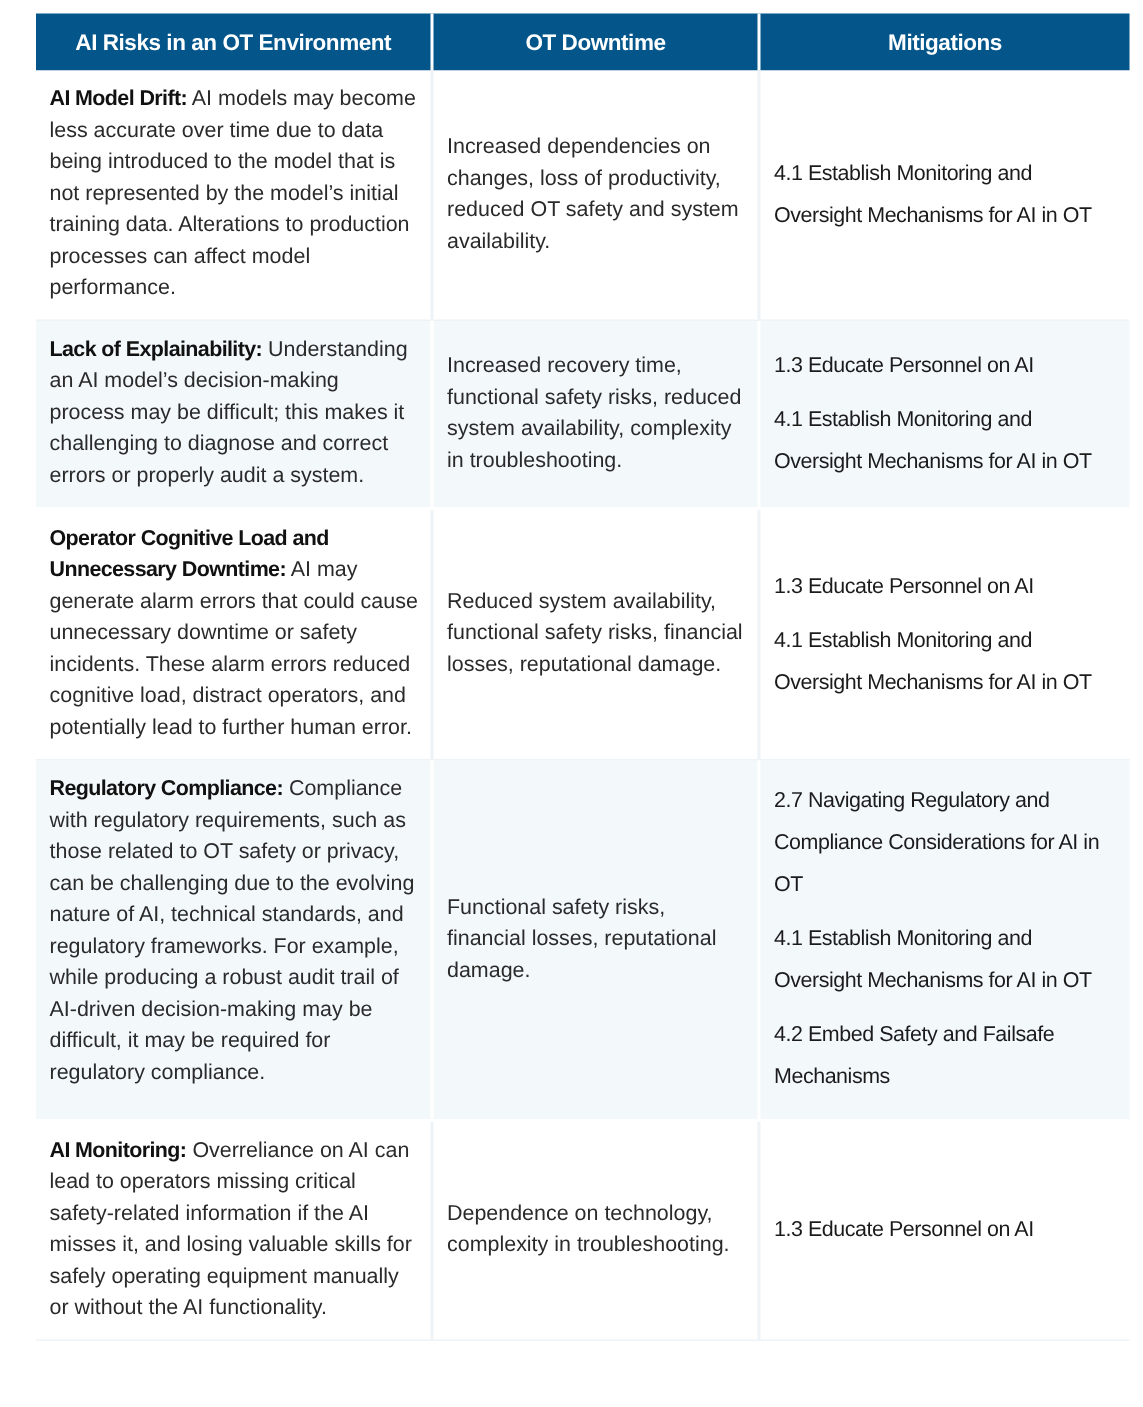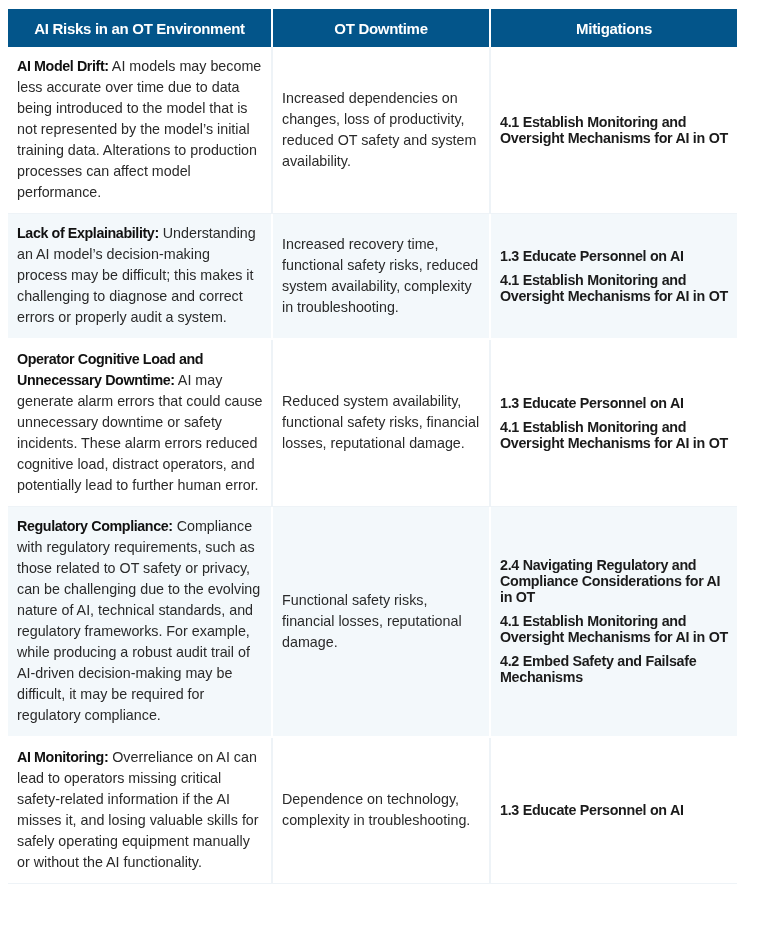--- a/index.html
+++ b/index.html
@@ -1,32 +1,32 @@
 <!DOCTYPE html>
 <html><head>
   <meta charset="utf-8">
   <style>
     html, body { margin: 0; padding: 0; background: #ffffff; }
     body { width: 762px; height: 938px; overflow: hidden; position: relative;
            font-family: "Liberation Sans", sans-serif; color: #222222; }
-    table.risk-table { position: absolute; left: 8px; top: 9px; width: 729px;
+    table.risk-table { position: absolute; left: 24px; top: 9px; width: 729px;
            border-collapse: collapse; table-layout: fixed; }
     th { background: #03558a; color: #ffffff; font-weight: bold; font-size: 15px;
          height: 38px; padding: 0 8px; text-align: center; border-right: 2px solid #ffffff;
          letter-spacing: -0.3px; }
     th:last-child { border-right: none; margin-left: 37px; }
     td { vertical-align: middle; font-size: 14.3px; line-height: 21px; padding: 9px 8px 10px 9px;
          border-right: 2px solid #ffffff; border-bottom: 2px solid #ffffff; color: #2a2a2a; }
     td:last-child { border-right: none; }
     tr.row-a td { background: #ffffff; border-right-color: #eef3f7; }
     tr.row-b td { background: #f3f8fb; border-right-color: #ffffff; }
     tr.row-a td { border-bottom: 1px solid #eef3f7; }
     td.risk { vertical-align: top; padding-top: 9px; }
     .risk-name { font-weight: bold; color: #111111; letter-spacing: -0.4px; }
-    .mit { font-weight: bold; color: #1b1b1b; margin: 4px 0 8px 0; line-height: 16px; letter-spacing: -0.3px; }
+    .mit { font-weight: normal; color: #1b1b1b; margin: 4px 0 8px 0; line-height: 28px; letter-spacing: -0.3px; }
     .mit:last-child { margin-bottom: 4px; }
     col.c1 { width: 264px; }
     col.c2 { width: 218px; }
     col.c3 { width: 247px; }
   </style>
 </head>
 <body>
 
 <table class="risk-table">
   <colgroup>
@@ -62,21 +62,21 @@
       <td>Reduced system availability, functional safety risks, financial losses, reputational damage.</td>
       <td>
         <div class="mit">1.3 Educate Personnel on AI</div>
         <div class="mit">4.1 Establish Monitoring and Oversight Mechanisms for AI in OT</div>
       </td>
     </tr>
     <tr class="row-b">
       <td class="risk"><span class="risk-name">Regulatory Compliance:</span><span> Compliance with regulatory requirements, such as those related to OT safety or privacy, can be challenging due to the evolving nature of AI, technical standards, and regulatory frameworks. For example, while producing a robust audit trail of AI-driven decision-making may be difficult, it may be required for regulatory compliance.</span></td>
       <td>Functional safety risks, financial losses, reputational damage.</td>
       <td>
-        <div class="mit">2.4 Navigating Regulatory and Compliance Considerations for AI in OT</div>
+        <div class="mit">2.7 Navigating Regulatory and Compliance Considerations for AI in OT</div>
         <div class="mit">4.1 Establish Monitoring and Oversight Mechanisms for AI in OT</div>
         <div class="mit">4.2 Embed Safety and Failsafe Mechanisms</div>
       </td>
     </tr>
     <tr class="row-a">
       <td class="risk"><span class="risk-name">AI Monitoring:</span><span> Overreliance on AI can lead to operators missing critical safety-related information if the AI misses it, and losing valuable skills for safely operating equipment manually or without the AI functionality.</span></td>
       <td>Dependence on technology, complexity in troubleshooting.</td>
       <td>
         <div class="mit">1.3 Educate Personnel on AI</div>
       </td>

